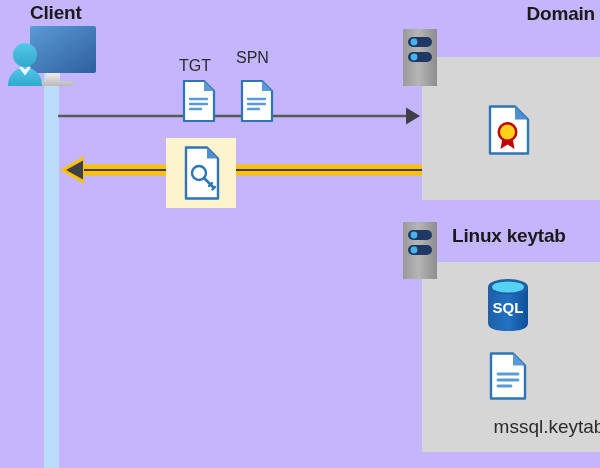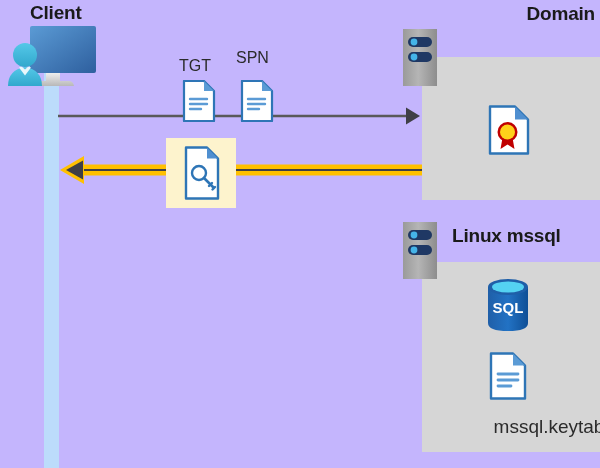--- a/index.html
+++ b/index.html
@@ -265,21 +265,21 @@
   <svg id="cert-icon" viewBox="0 0 42 50">
     <path d="M2 1.5 h25 l13 13 v34 h-38 z" fill="#ffffff" stroke="#2e75b6" stroke-width="2.4" stroke-linejoin="round"></path>
     <path d="M27 1.5 l13 13 h-13 z" fill="#4f8fd0"></path>
 
     <path d="M15 30 l-2.5 14 l7 -4.5 l7 4.5 l-2.5 -14 z" fill="#c00000"></path>
 
     <circle cx="19.5" cy="27" r="10" fill="#c00000"></circle>
     <circle cx="19.5" cy="27" r="7.5" fill="#ffd11a"></circle>
   </svg>
 
-  <div class="title" id="linux-title">Linux mssql</div>
+  <div class="title" id="linux-title">Linux keytab</div>
 
   <svg class="server-icon" id="linux-server-icon" viewBox="0 0 34 57">
     <rect x="0" y="0" width="34" height="57" fill="url(#rackGrad)"></rect>
     <rect x="5" y="8" width="24" height="10" rx="5" fill="#1f3864"></rect>
     <circle cx="11" cy="13" r="3.4" fill="#45b4e8"></circle>
     <rect x="5" y="23" width="24" height="10" rx="5" fill="#1f3864"></rect>
     <circle cx="11" cy="28" r="3.4" fill="#45b4e8"></circle>
   </svg>
 
   <svg id="sql-icon" viewBox="0 0 48 54">

